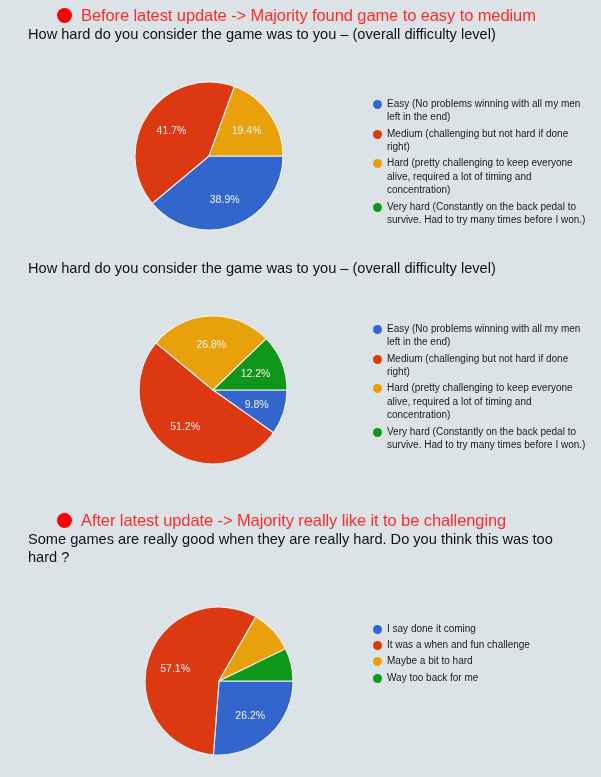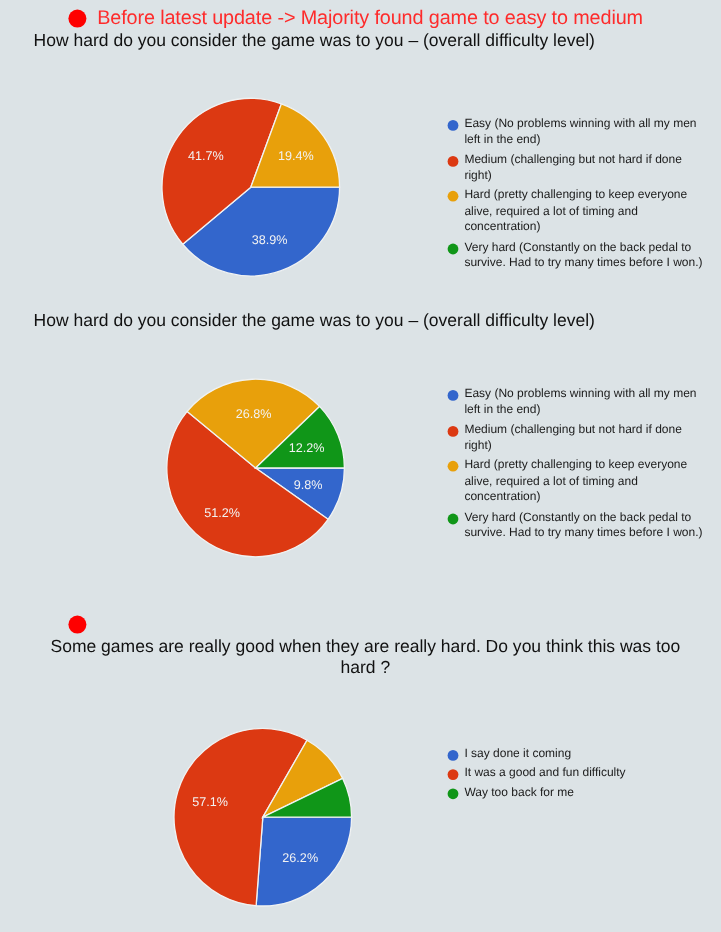--- a/index.html
+++ b/index.html
@@ -175,42 +175,47 @@
           <span class="legend-swatch" style="background:#109618"></span>
           <span class="legend-label">Very hard (Constantly on the back pedal to survive. Had to try many times before I won.)</span>
         </div>
       </div>
     </div>
   </div>
 
   <div class="section" style="top:509px;">
     <div class="headline">
       <span class="bullet-dot"></span>
-    </div>
-    <div class="question" style="padding-right:20px;text-align:center;">Some games are really good when they are really hard. Do you think this was too hard ?</div>
+      <span class="headline-text">After latest update -&gt; Majority really like it to be challenging</span>
+    </div>
+    <div class="question" style="padding-right:20px;">Some games are really good when they are really hard. Do you think this was too hard ?</div>
 
     <div class="chart-block" style="height:165px;">
       <div class="pie-wrap" style="left:143px; top:38px;">
         <svg class="pie-svg" id="pie-3" width="152" height="152" viewBox="0 0 152 152">
             <path d="M 76 76 L 150.00 76.00 A 74 74 0 0 1 70.43 149.79 Z" fill="#3366cc" stroke="#f0f2f2" stroke-width="1.1"></path>
             <text x="107.20" y="113.64" text-anchor="middle" class="slice-label" fill="#f2f2f2">26.2%</text>
             <path d="M 76 76 L 70.43 149.79 A 74 74 0 1 1 112.87 11.84 Z" fill="#dc3912" stroke="#f0f2f2" stroke-width="1.1"></path>
             <text x="32.15" y="66.51" text-anchor="middle" class="slice-label" fill="#f2f2f2">57.1%</text>
             <path d="M 76 76 L 112.87 11.84 A 74 74 0 0 1 142.56 43.65 Z" fill="#e8a00b" stroke="#f0f2f2" stroke-width="1.1"></path>
             <path d="M 76 76 L 142.56 43.65 A 74 74 0 0 1 150.00 76.00 Z" fill="#109618" stroke="#f0f2f2" stroke-width="1.1"></path>
           </svg>
       </div>
       <div class="legend" style="left:373px; top:55px;">
         <div class="legend-item">
           <span class="legend-swatch" style="background:#3366cc"></span>
           <span class="legend-label">I say done it coming</span>
         </div>
         <div class="legend-item">
           <span class="legend-swatch" style="background:#dc3912"></span>
-          <span class="legend-label">It was a good and fun difficulty</span>
+          <span class="legend-label">It was a when and fun challenge</span>
+        </div>
+        <div class="legend-item">
+          <span class="legend-swatch" style="background:#e8a00b"></span>
+          <span class="legend-label">Maybe a bit to hard</span>
         </div>
         <div class="legend-item">
           <span class="legend-swatch" style="background:#109618"></span>
           <span class="legend-label">Way too back for me</span>
         </div>
       </div>
     </div>
   </div>
 
 </div>

